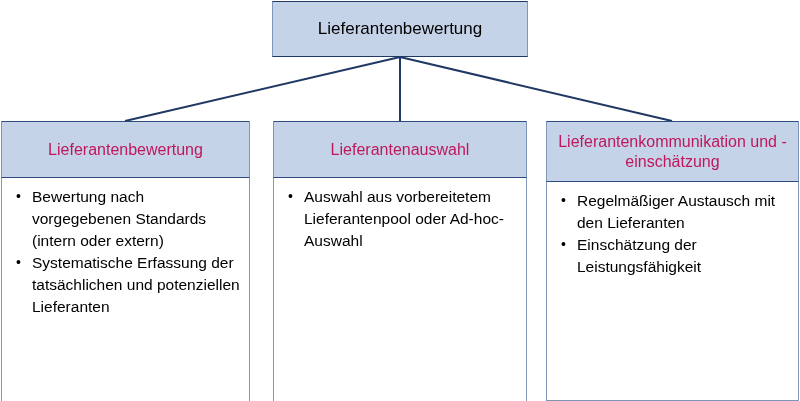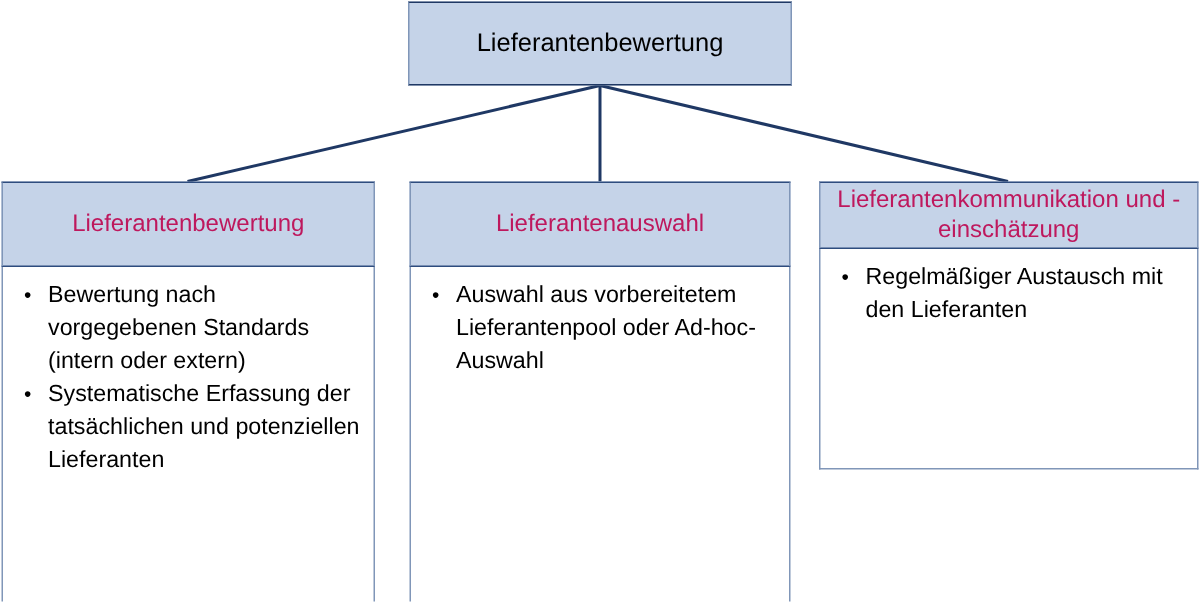--- a/index.html
+++ b/index.html
@@ -73,39 +73,39 @@
     border-top-color: #2e4c7e;
     border-bottom-color: #2e4c7e;
     display: flex;
     align-items: center;
     justify-content: center;
     text-align: center;
     padding: 4px 6px;
   }
   .col-1 .col-header { height: 57px; }
   .col-2 .col-header { height: 57px; }
-  .col-3 .col-header { height: 45px; }
+  .col-3 .col-header { height: 61px; }
 
   .col-header-label {
     font-size: 16px;
     line-height: 20px;
     white-space: pre-line;
     color: #be185d;
   }
 
   .col-body {
     box-sizing: border-box;
     background: #ffffff;
     border: 1px solid #8096b8;
     border-top: none;
     padding: 8px 6px 6px 6px;
   }
   .col-1 .col-body { height: 259px; }
   .col-2 .col-body { height: 276px; }
-  .col-3 .col-body { height: 147px; }
+  .col-3 .col-body { height: 219px; }
 
   ul.bullets {
     margin: 0;
     padding: 0 0 0 22px;
     list-style: none;
   }
   ul.bullets li {
     position: relative;
     font-size: 15.5px;
     line-height: 22px;
@@ -161,17 +161,18 @@
     </div>
   </div>
 
   <div class="column col-3">
     <div class="col-header">
       <span class="col-header-label">Lieferantenkommunikation und -einschätzung</span>
     </div>
     <div class="col-body">
       <ul class="bullets">
         <li>Regelmäßiger Austausch mit den Lieferanten</li>
+        <li>Einschätzung der Leistungsfähigkeit</li>
       </ul>
     </div>
   </div>
 
 </div>
 
 </body></html>

